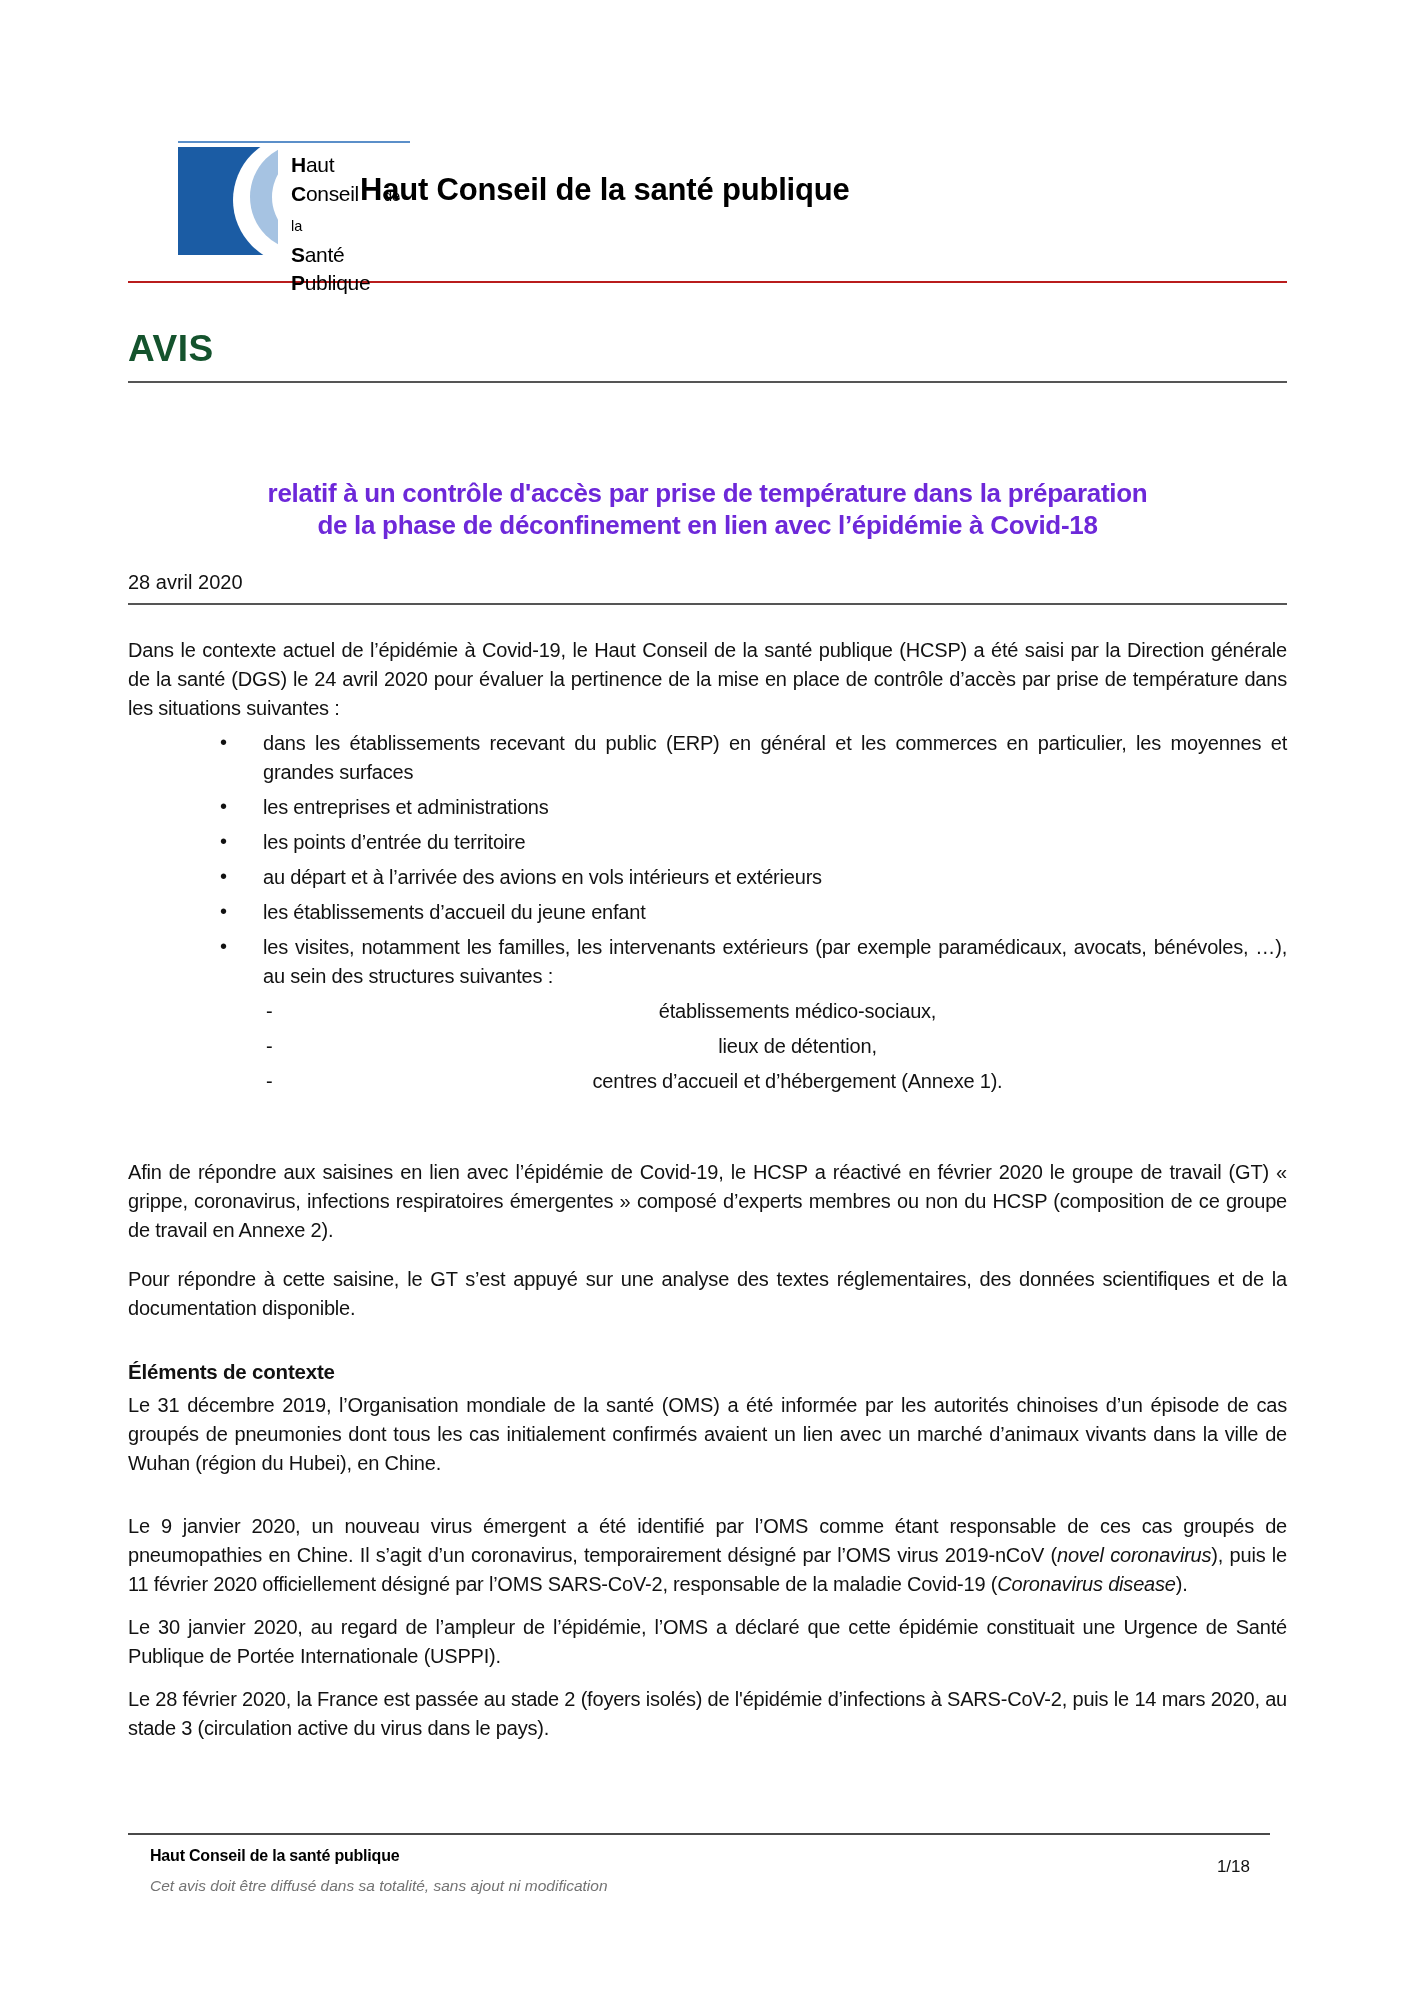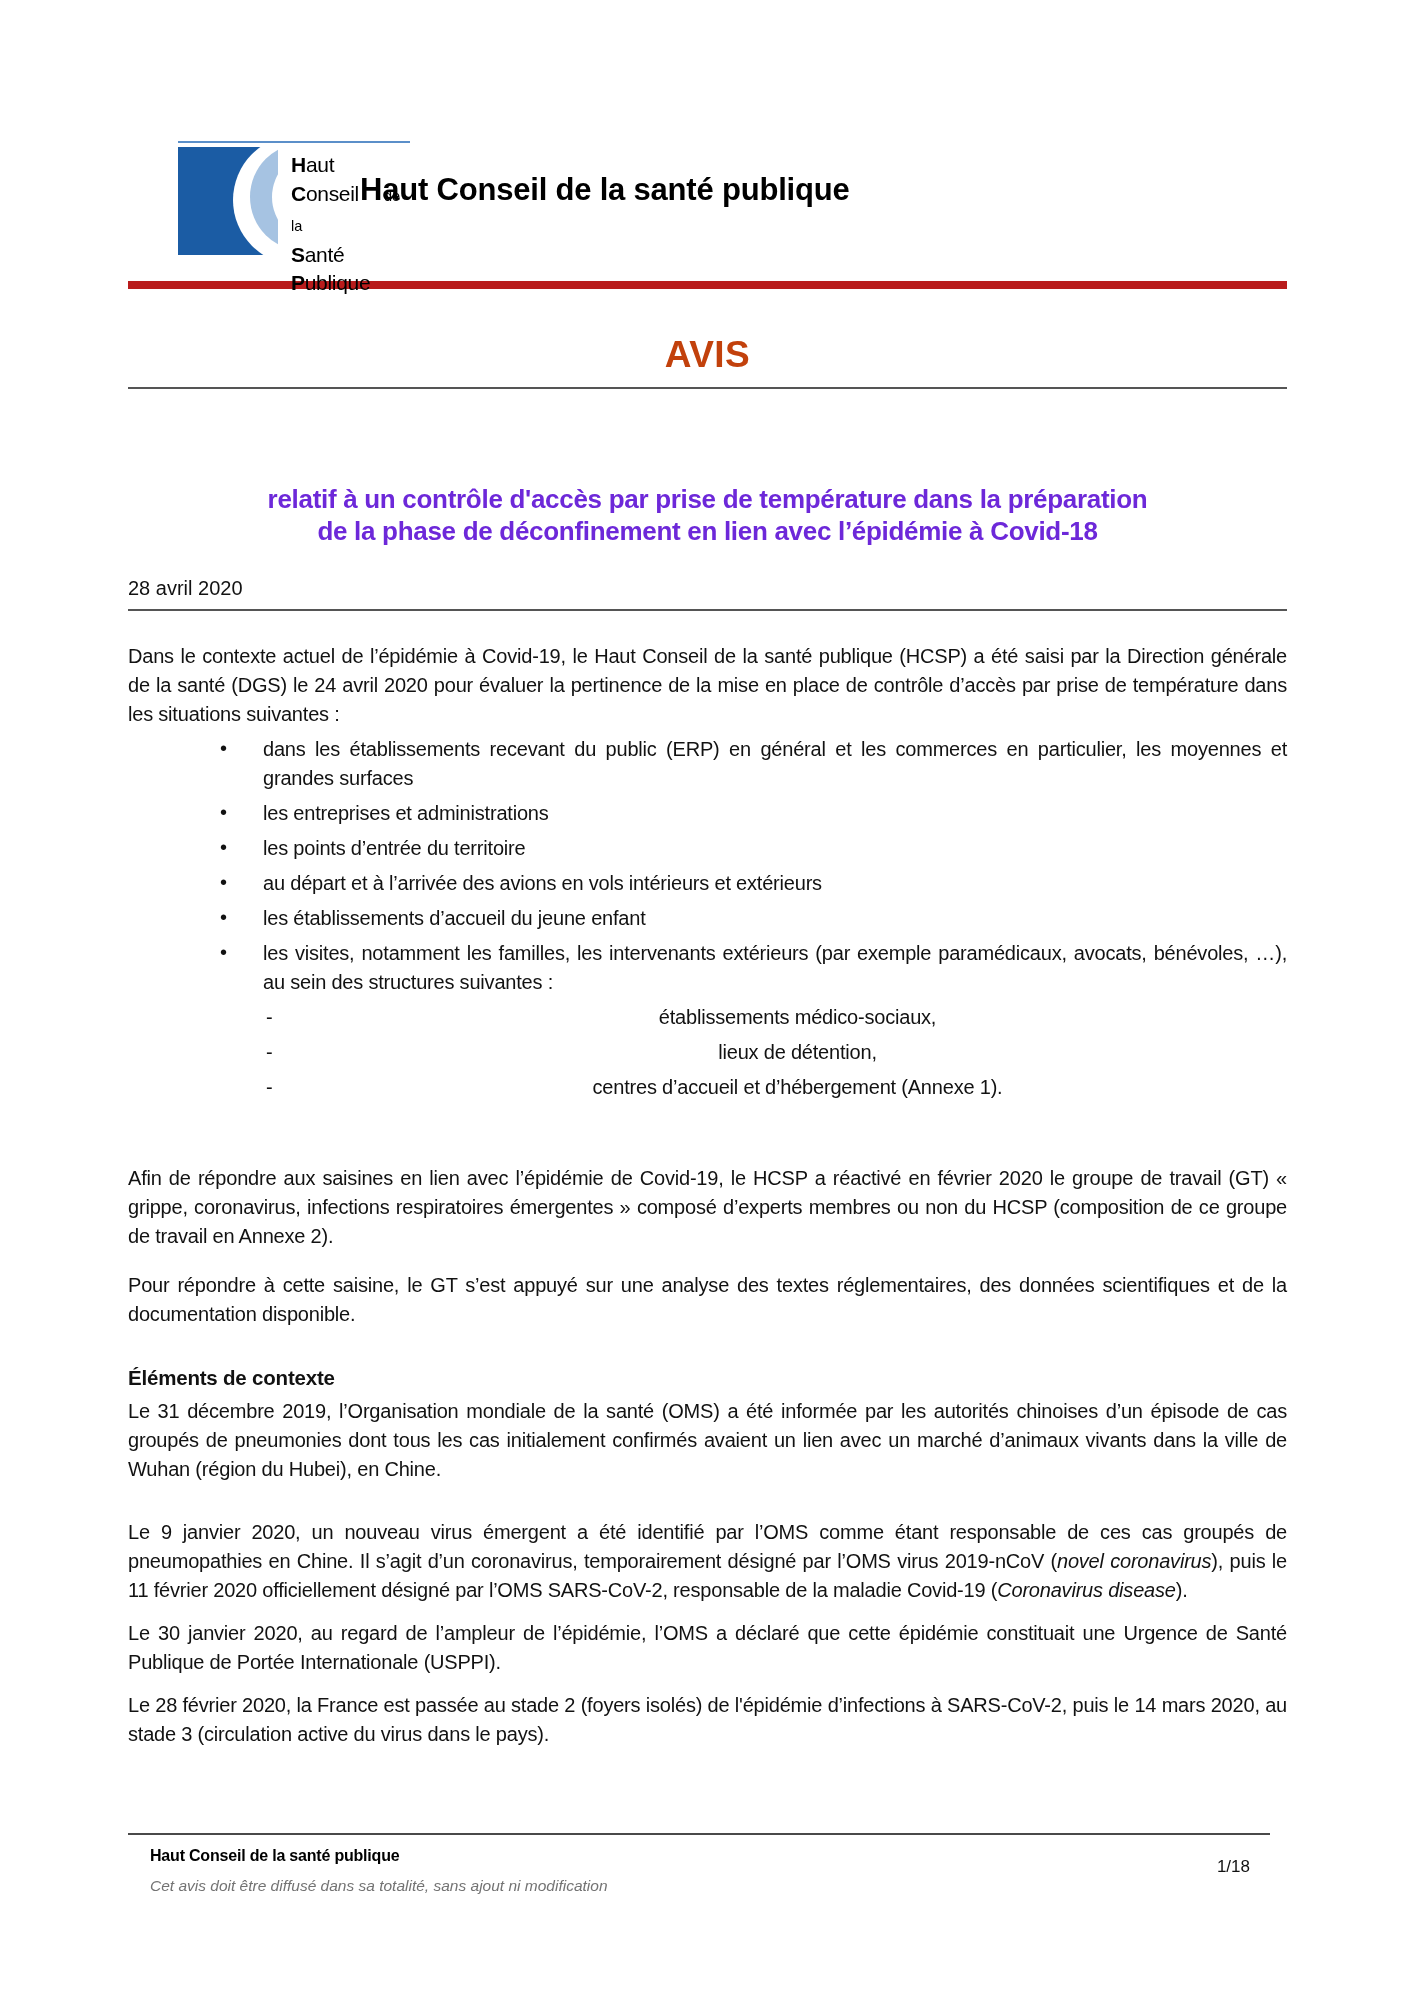--- a/index.html
+++ b/index.html
@@ -4,39 +4,39 @@
 <style>
   html,body { margin:0; padding:0; background:#ffffff; }
   .page {
     position:relative; width:1415px; height:2000px; background:#fff;
     font-family:"Liberation Sans","DejaVu Sans",sans-serif; color:#121212;
     overflow:hidden;
   }
   .sheet { padding:0 128px; }
 
   
-  .header-band { position:relative; height:281px; border-bottom:8px solid #b91c1c; }
+  .header-band { position:relative; height:281px; border-bottom:2px solid #b91c1c; }
   .logo { position:absolute; left:50px; top:141px; width:232px; }
   .logo-topline { height:2px; background:var(--logo-line,#5b8fc9); margin-bottom:4px; }
   .logo-row { display:flex; }
   .logo-mark { position:relative; width:100px; height:108px; background:var(--logo-dark-blue,#1b5ca4); overflow:hidden; flex:none; }
   .logo-mark .c1 { position:absolute; left:55px; top:-12px; width:130px; height:130px; border-radius:50%; background:#fff; }
   .logo-mark .c2 { position:absolute; left:72px; top:-4px; width:108px; height:108px; border-radius:50%; background:var(--logo-light-blue,#a6c3e2); }
   .logo-mark .c3 { position:absolute; left:94px; top:4px; width:92px; height:92px; border-radius:50%; background:#fff; }
   .logo-text { margin-left:13px; padding-top:4px; font-size:21px; line-height:28.5px; letter-spacing:-0.3px; color:#000; }
   .logo-text .small { font-size:14.5px; margin-left:4px; letter-spacing:0;padding-left:21px; }
   .header-title { position:absolute; left:232px; top:172px; font-size:31px; font-weight:bold; letter-spacing:-0.2px; white-space:nowrap; color:#000; }
 
   
   .rule { border:0; border-top:2px solid #555; margin:0; }
   #rule-avis { margin-top:12px; }
   #rule-date { margin-top:8px; }
 
   
-  .avis { font-weight:bold; font-size:37px; line-height:40px; text-align:center; letter-spacing:0.5px; margin:46px 0 0 0; color:#c2410c; }
+  .avis { font-weight:bold; font-size:37px; line-height:40px; text-align:left; letter-spacing:0.5px; margin:46px 0 0 0; color:#14532d; }
   .doc-title { font-weight:bold; font-size:26px; line-height:32px; text-align:center; margin-top:94px; letter-spacing:-0.3px; color:#6d28d9; }
   .doc-date { text-align:left; font-size:20px; line-height:26px; margin-top:28px; }
 
   
   .body-text { font-size:20px; line-height:29px; letter-spacing:-0.2px; }
   p { margin:0; text-align:justify; }
   .intro { margin-top:31px; }
   ul.bullets { list-style:none; margin:6px 0 0 0; padding:0; }
   ul.bullets > li { position:relative; padding-left:135px; text-align:justify; margin-bottom:6px; }
   ul.bullets > li::before { content:"\2022"; position:absolute; left:92px; top:-1px; }

